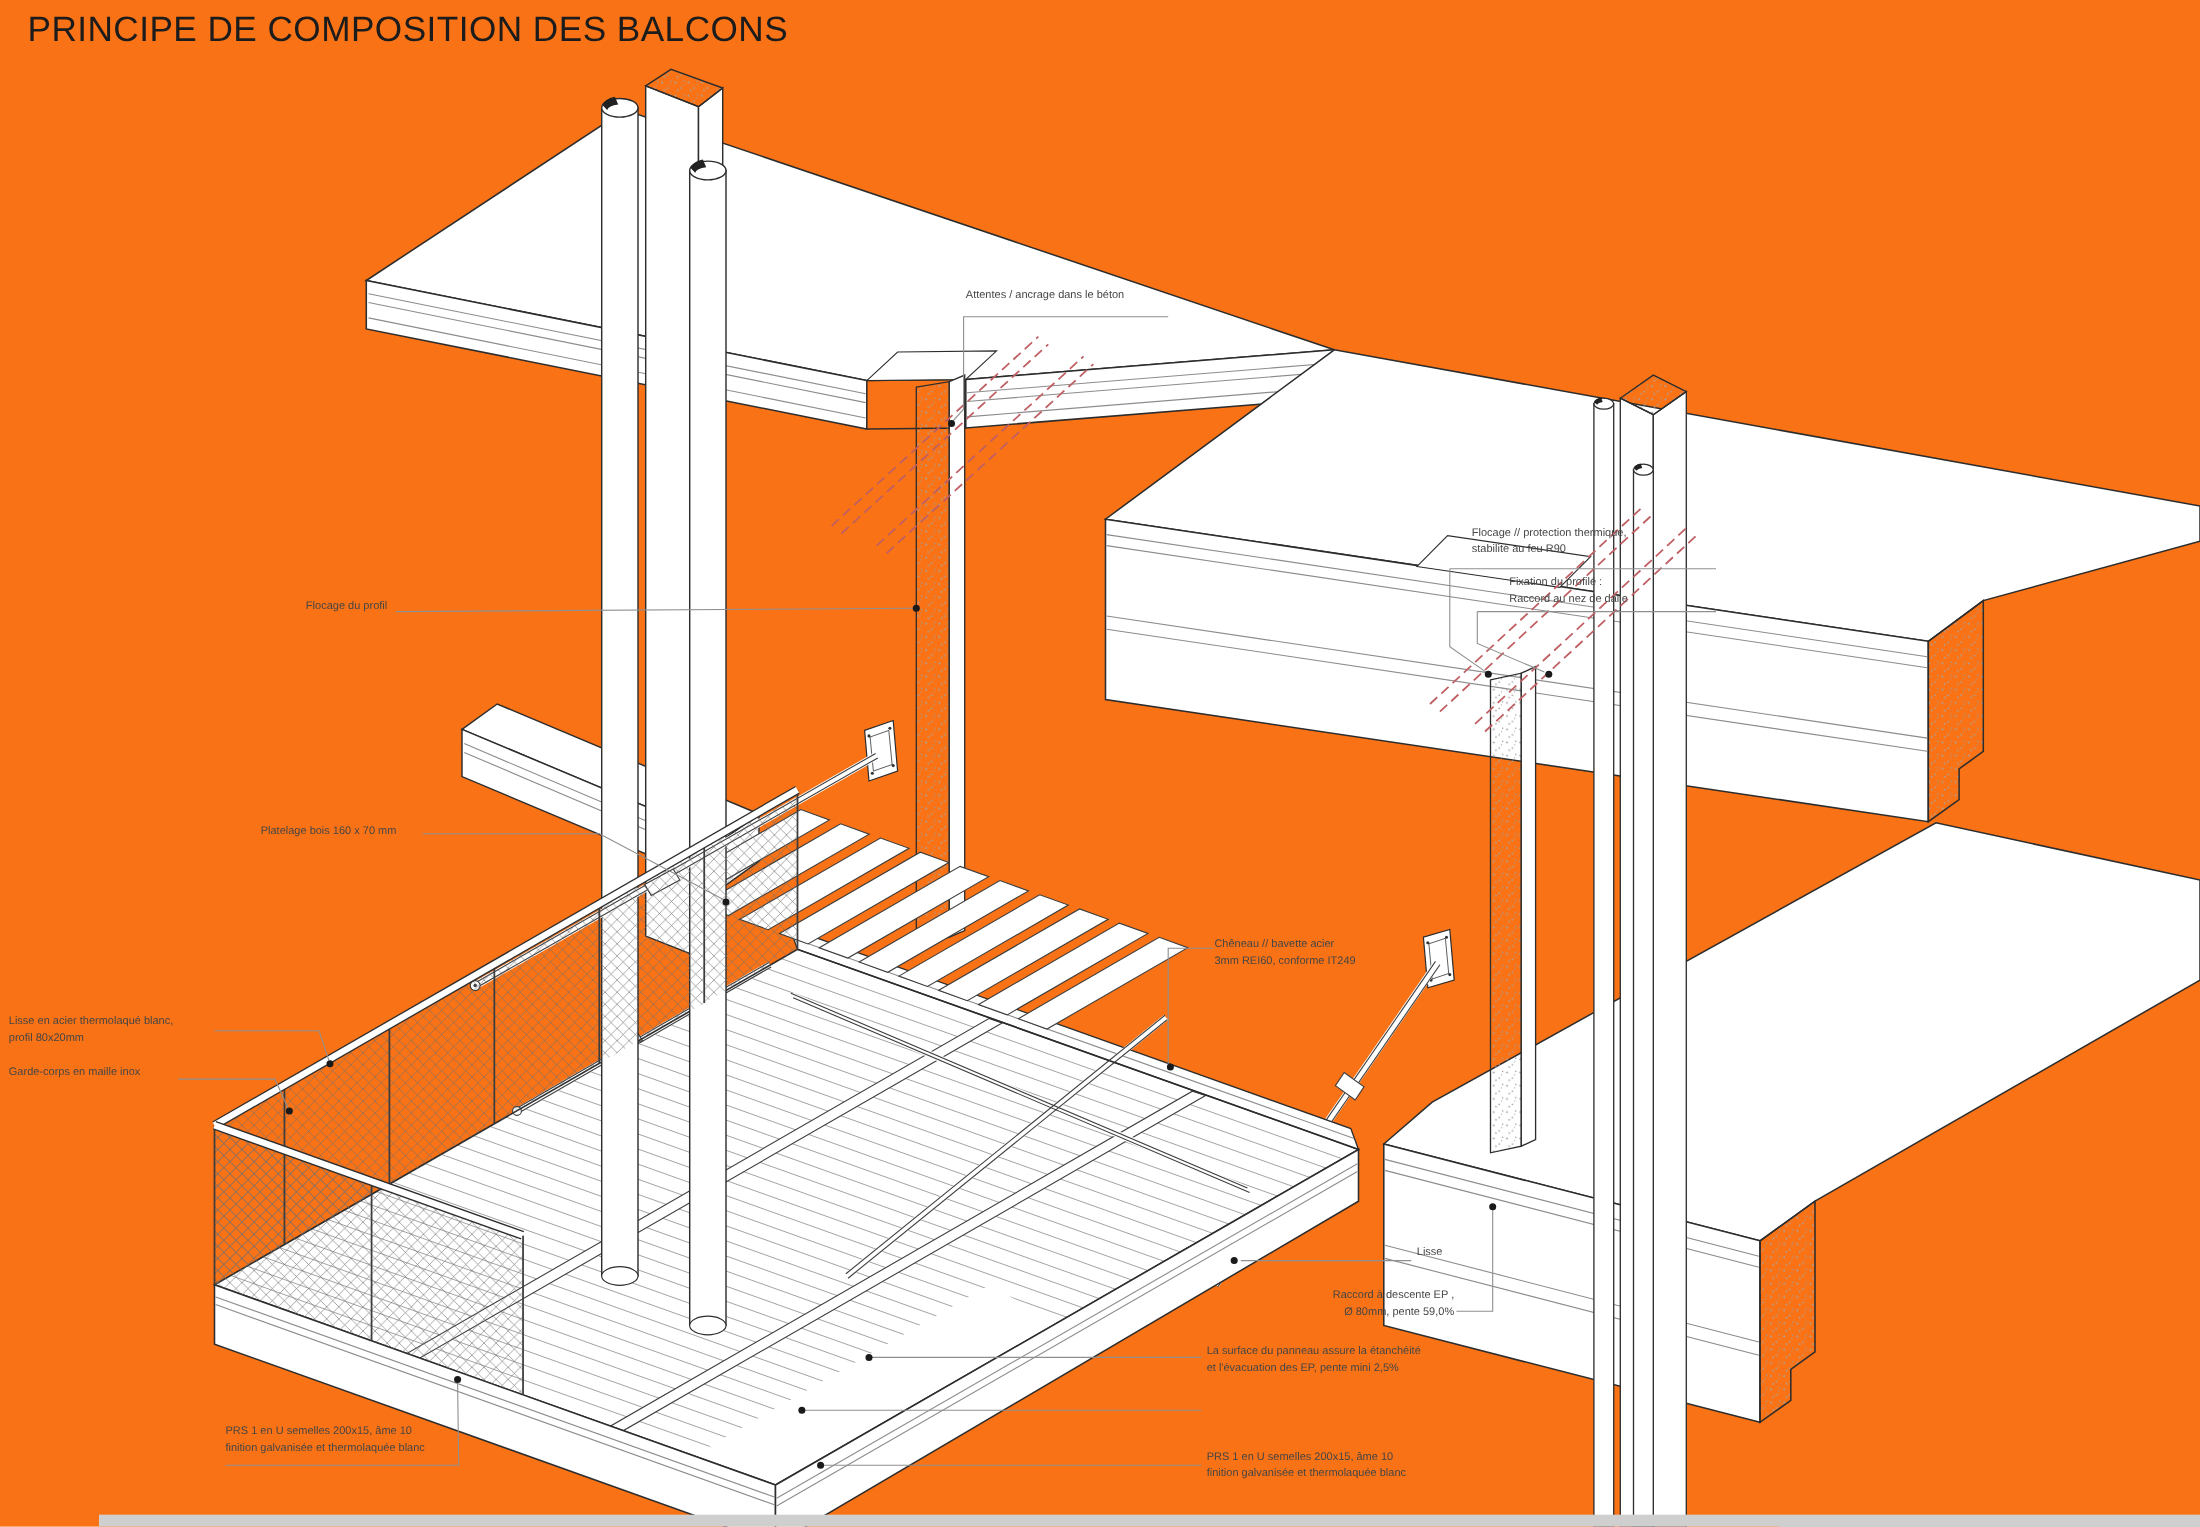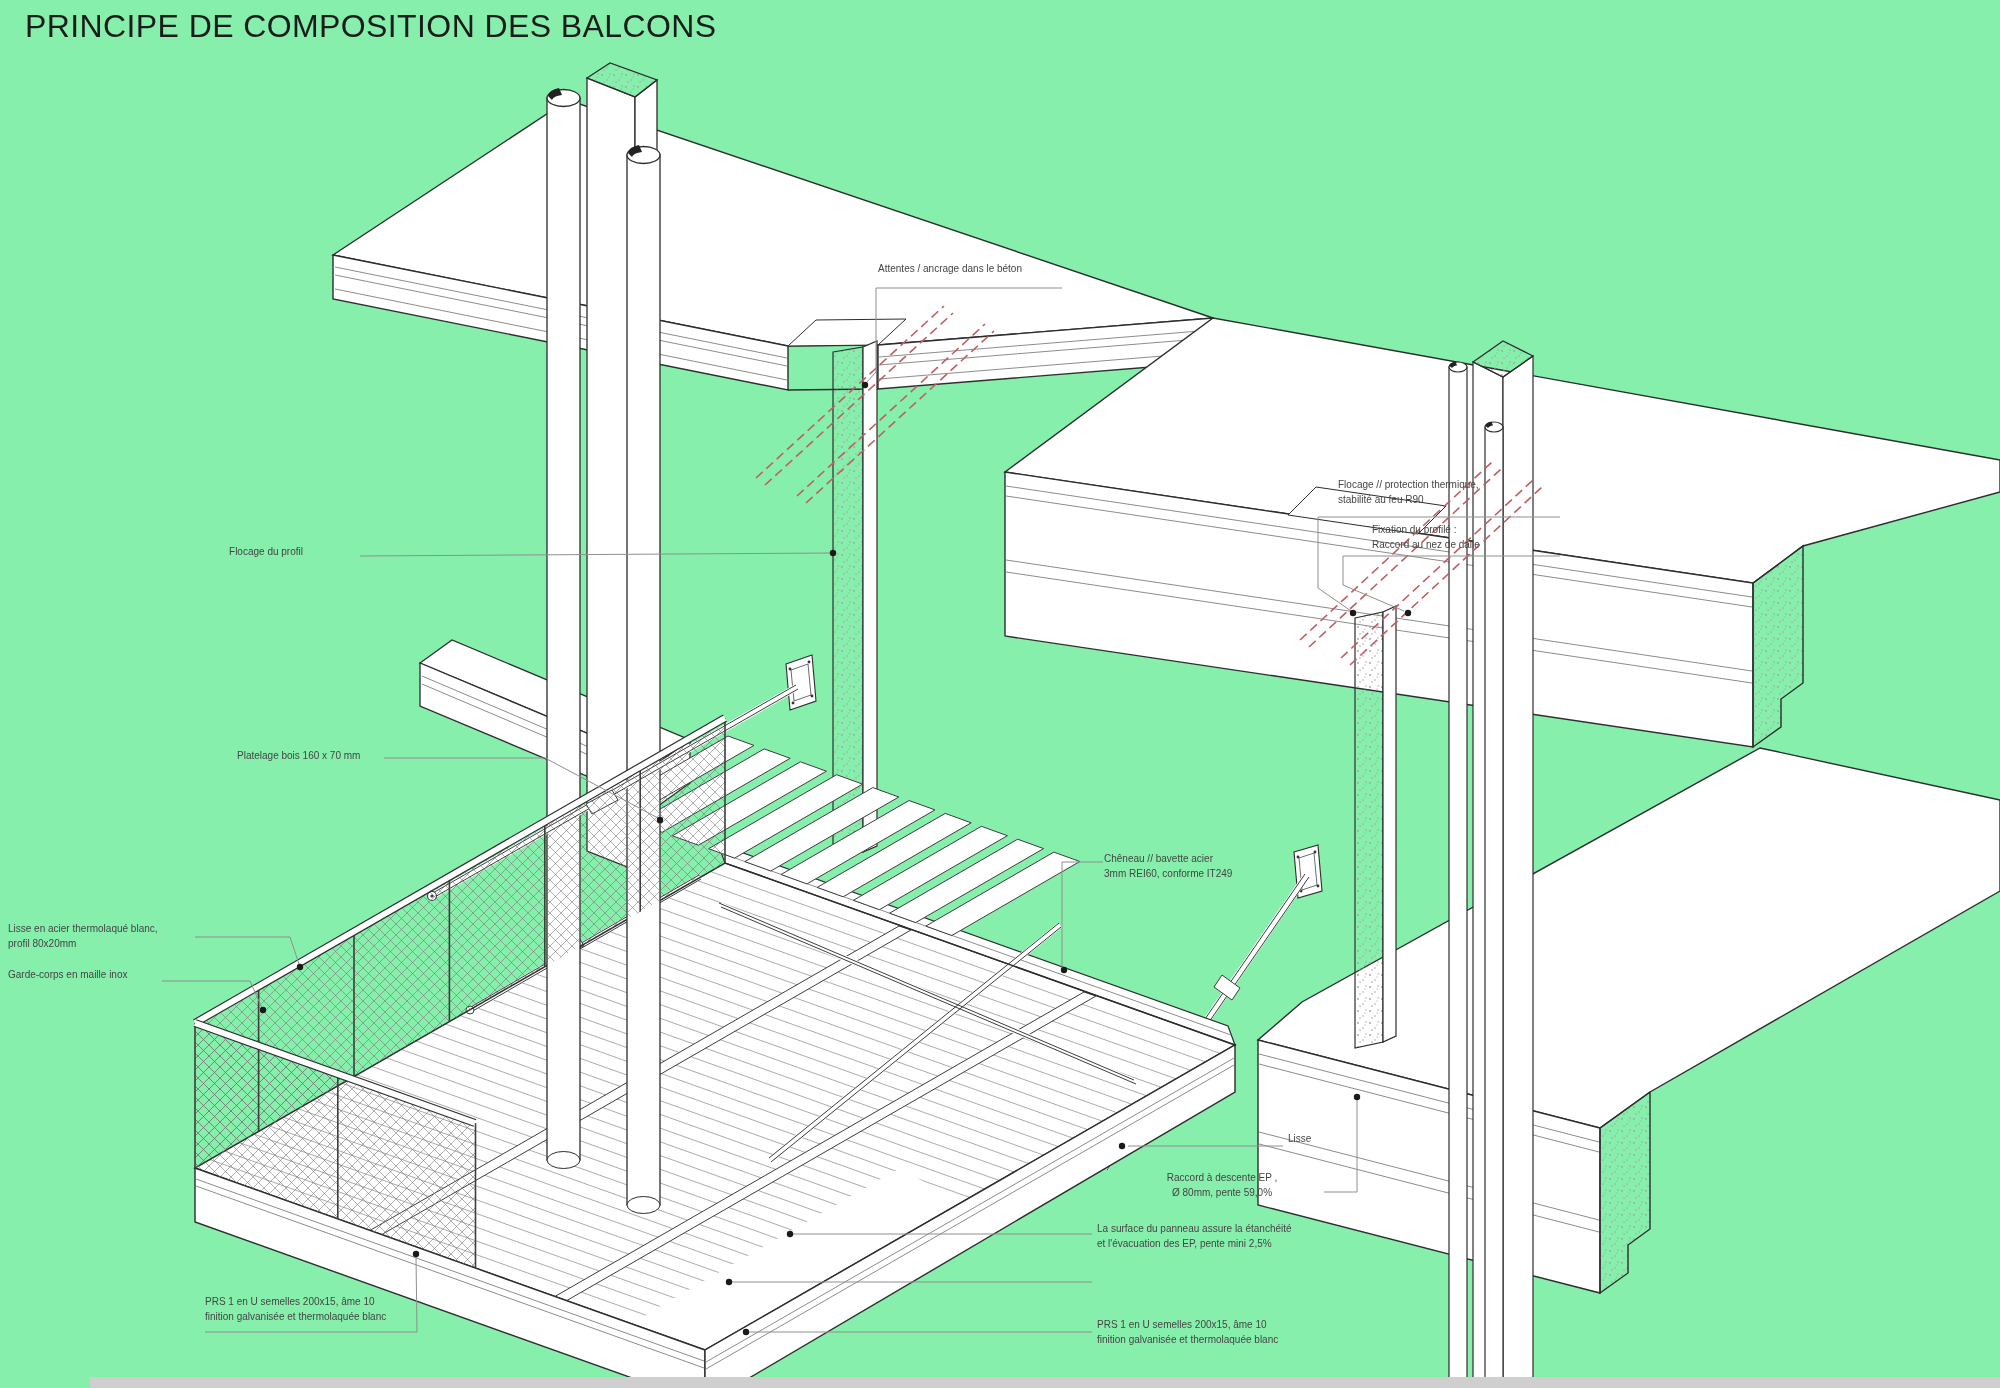--- a/index.html
+++ b/index.html
@@ -1,20 +1,20 @@
 <!DOCTYPE html>
 <html><head>
 <meta charset="utf-8">
 <style>
   html,body{margin:0;padding:0;background:#fff;}
-  #stage{position:relative;width:2000px;height:1388px;background:#86efac;overflow:hidden;
+  #stage{position:relative;width:2000px;height:1388px;background:#f97316;overflow:hidden;
          font-family:"Liberation Sans", sans-serif;}
   #drawing{position:absolute;left:0;top:0;}
   .lb{position:absolute;font-size:10px;line-height:1.52;color:#454545;white-space:pre-line;}
-  .ra{text-align:center;}
+  .ra{text-align:right;}
   #title{position:absolute;left:25px;top:8px;font-size:32px;letter-spacing:.4px;color:#1c1c1c;font-weight:400;}
 </style>
 </head>
 <body>
 
 <div id="stage">
 
 <svg id="drawing" width="2000" height="1388" viewBox="0 0 2000 1388">
   <defs>
     <pattern id="spk" width="12" height="12" patternUnits="userSpaceOnUse">

